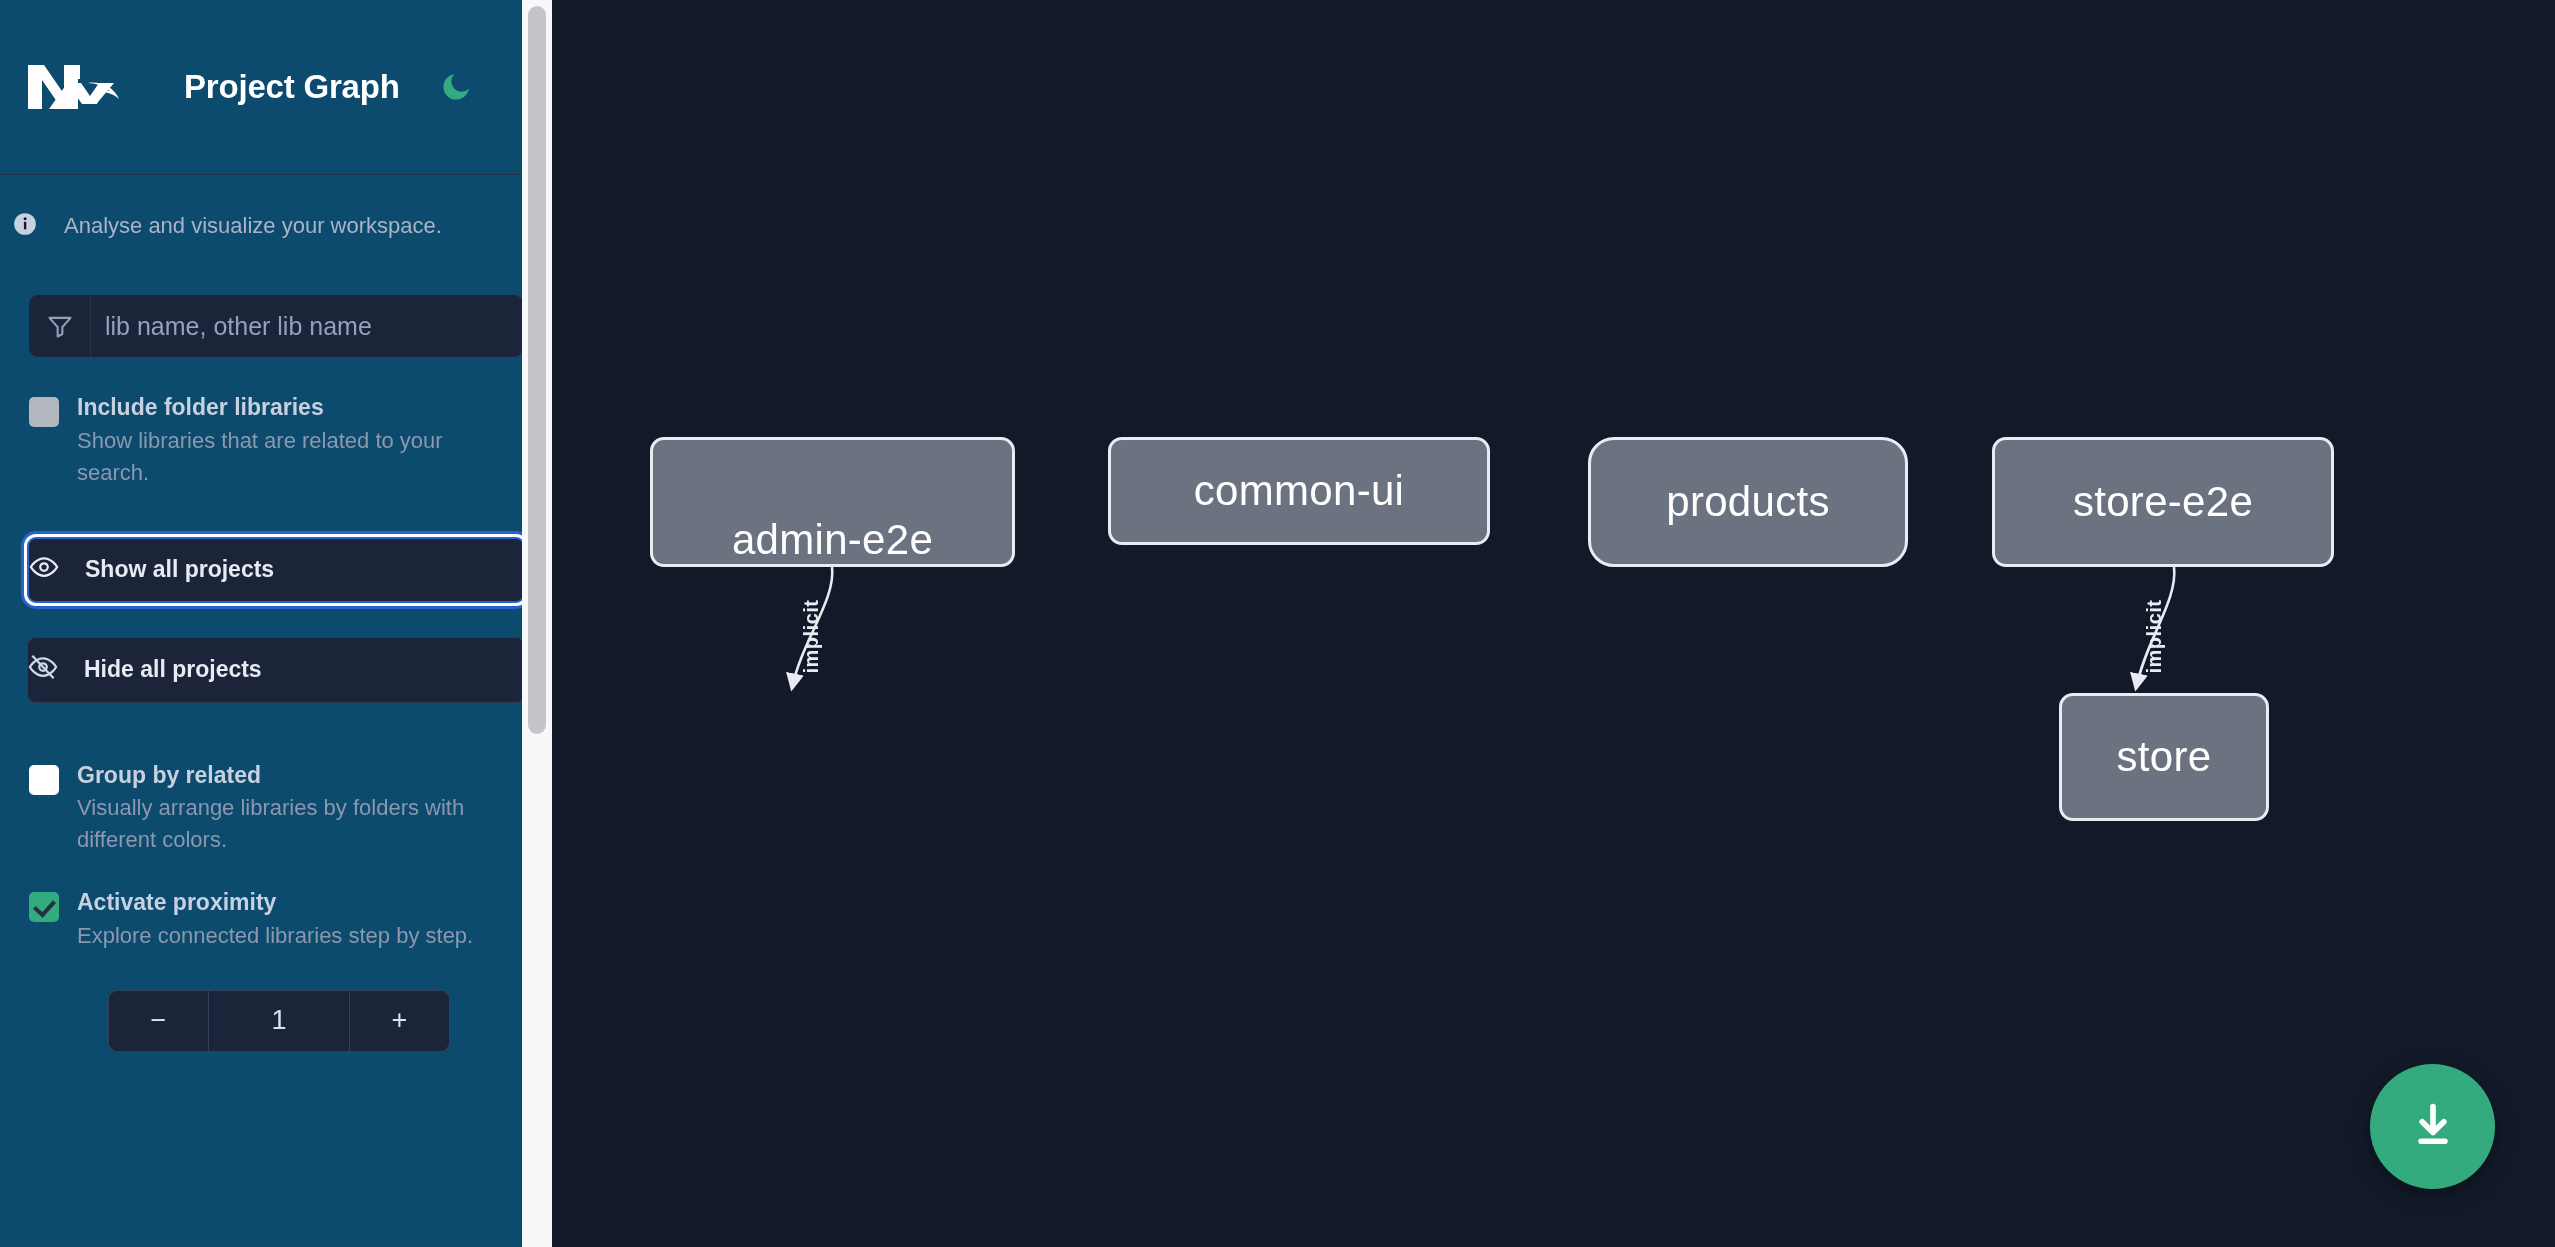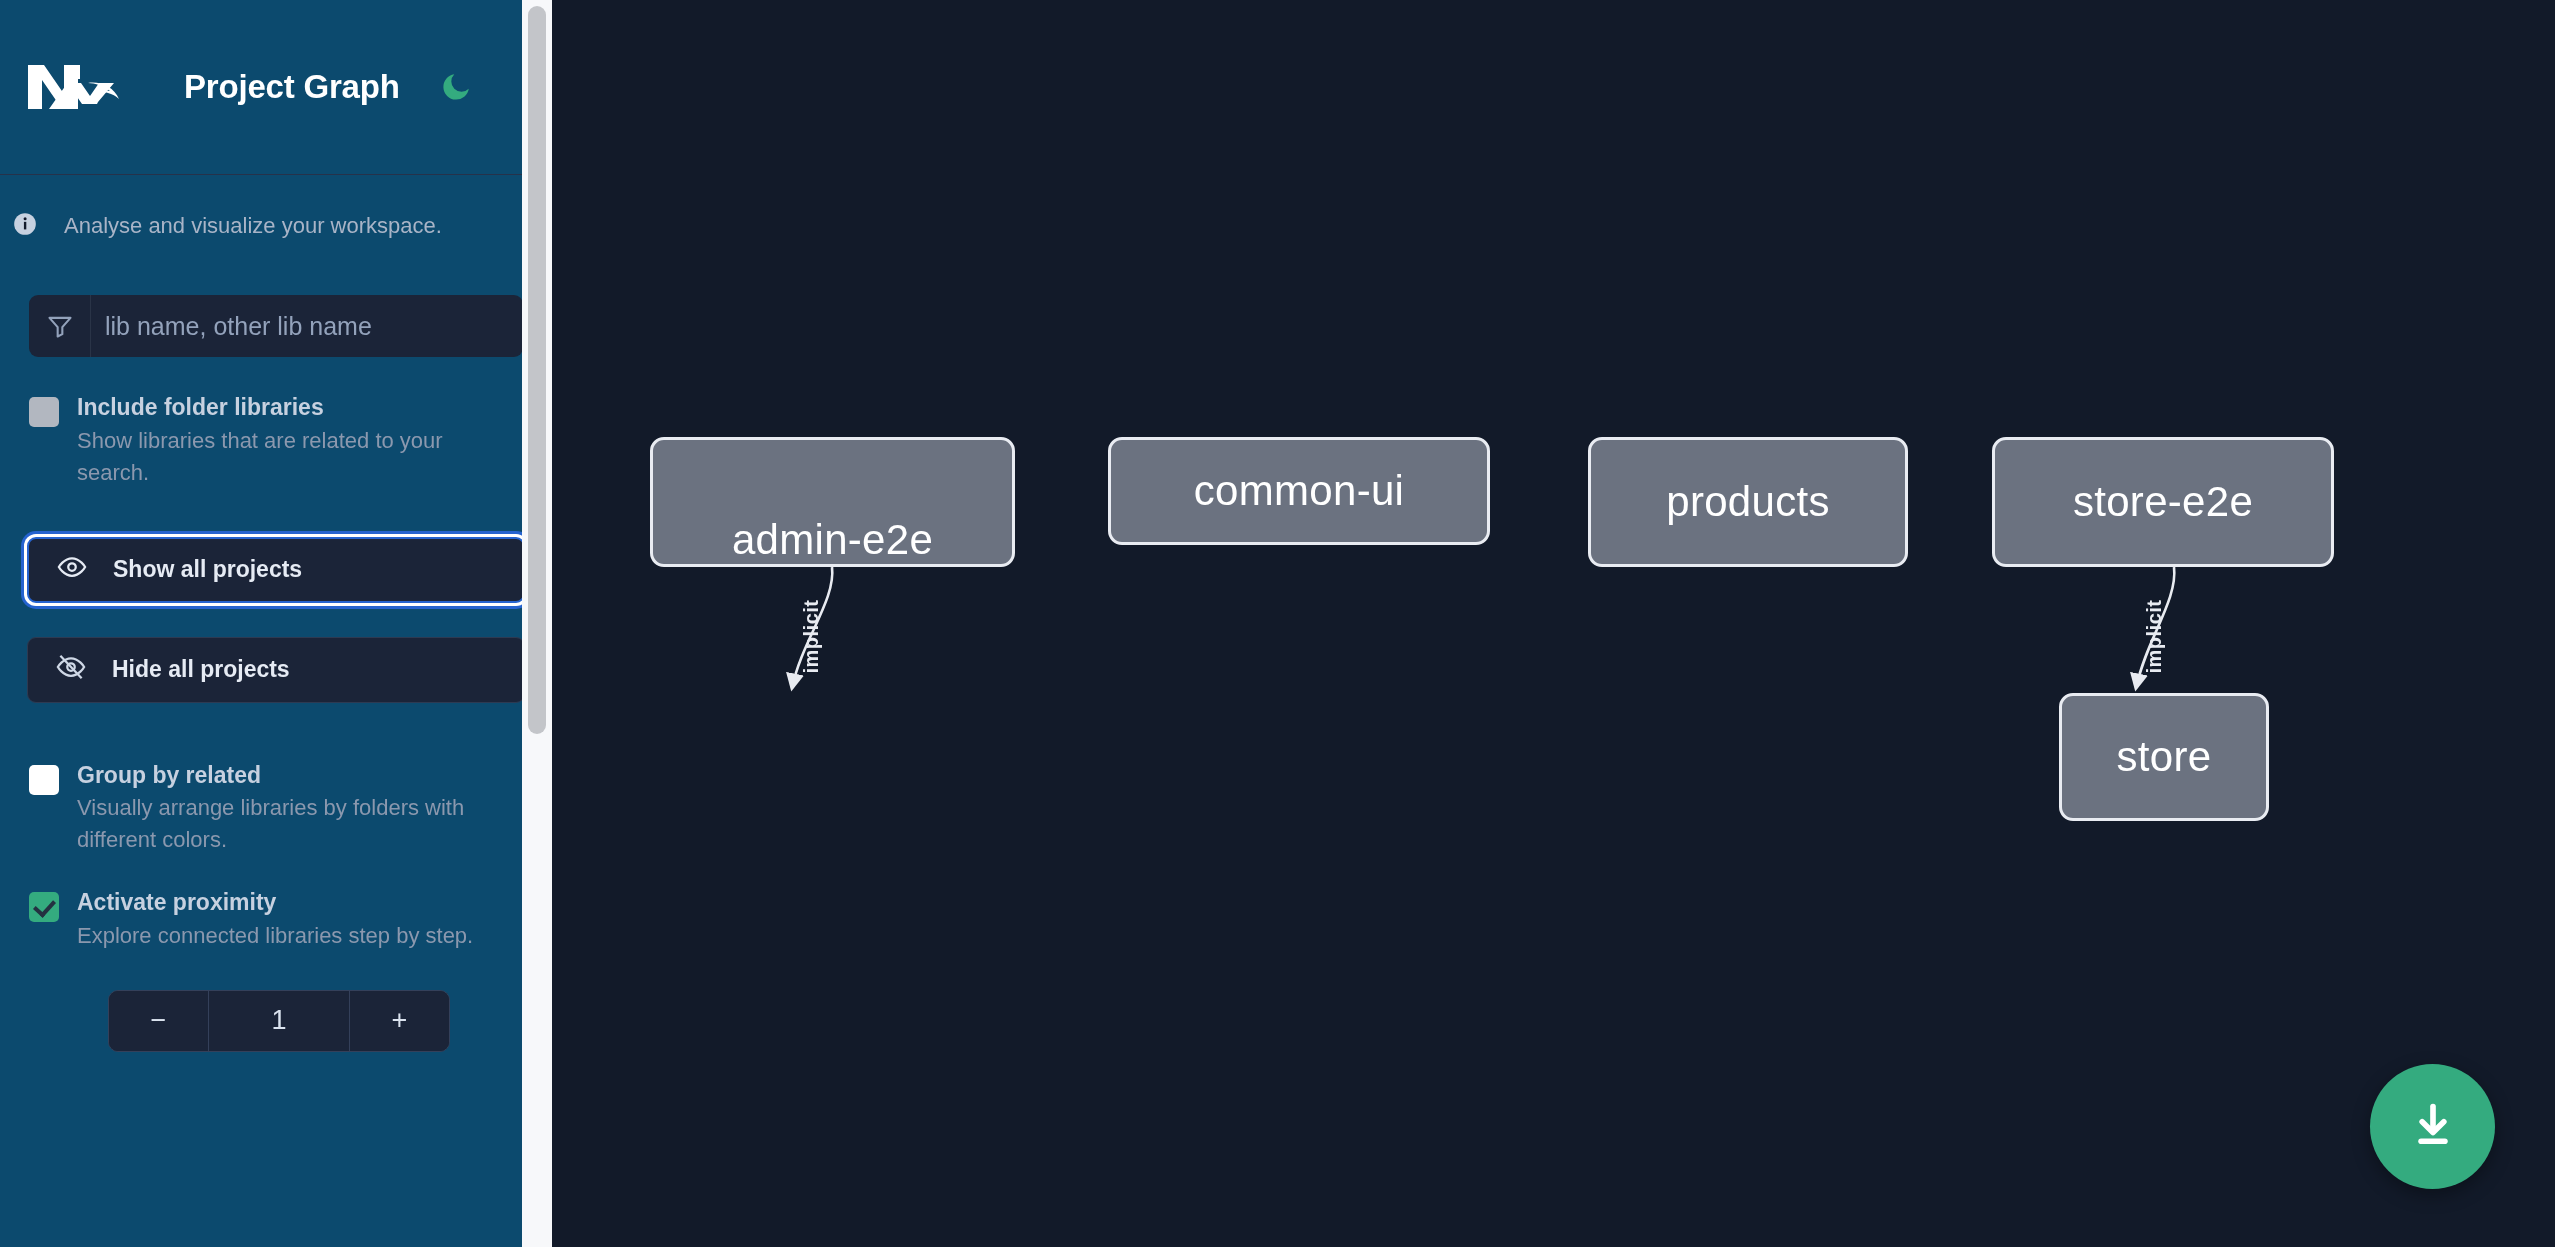--- a/index.html
+++ b/index.html
@@ -82,21 +82,21 @@
   .opt-label { font-size: 23px; font-weight: 700; color: #c7d1e0; line-height: 1.25; }
   .opt-desc { font-size: 22px; color: #8b98ae; line-height: 1.45; margin-top: 3px; max-width: 430px; }
 
   .btn-block { padding: 0 27px; margin-top: 48px; }
   .sb-btn {
     width: 100%; height: 66px; border-radius: 9px;
     display: flex; align-items: center;
     background: #1b2438; color: #e6ebf4;
     font-size: 23px; font-weight: 700;
     font-family: "Liberation Sans", sans-serif;
-    cursor: pointer; padding-left: 28px; gap: 26px;
+    cursor: pointer; gap: 26px;
     border: 1px solid #2d3a52;
   }
   .sb-btn.focused {
     border: 2px solid #2563cf;
     box-shadow: 0 0 0 3px #ffffff, 0 0 0 6px #2563cf;
   }
   .sb-btn + .sb-btn { margin-top: 34px; }
 
   .stepper {
     margin: 38px 0 0 108px;
@@ -261,21 +261,21 @@
       <path d="M 280 567 C 284 600 250 640 240 688" stroke="#e8ebf1" stroke-width="2.6" fill="none" marker-end="url(#arrow)"></path>
       <path d="M 1622 567 C 1626 600 1594 640 1584 688" stroke="#e8ebf1" stroke-width="2.6" fill="none" marker-end="url(#arrow)"></path>
     </svg>
 
     <div class="node" style="left:98px;top:437px;width:365px;height:130px;align-items:flex-end;">
       <span>admin-e2e</span>
     </div>
     <div class="node" style="left:556px;top:437px;width:382px;height:108px;">
       <span>common-ui</span>
     </div>
-    <div class="node" style="left:1036px;top:437px;width:320px;height:130px;">
+    <div class="node" style="left:1036px;top:437px;width:320px;height:130px;border-radius:26px;">
       <span>products</span>
     </div>
     <div class="node" style="left:1440px;top:437px;width:342px;height:130px;">
       <span>store-e2e</span>
     </div>
     <div class="node" style="left:1507px;top:693px;width:210px;height:128px;">
       <span>store</span>
     </div>
 
     <span class="edge-label" style="left:222px;top:625px;">implicit</span>

